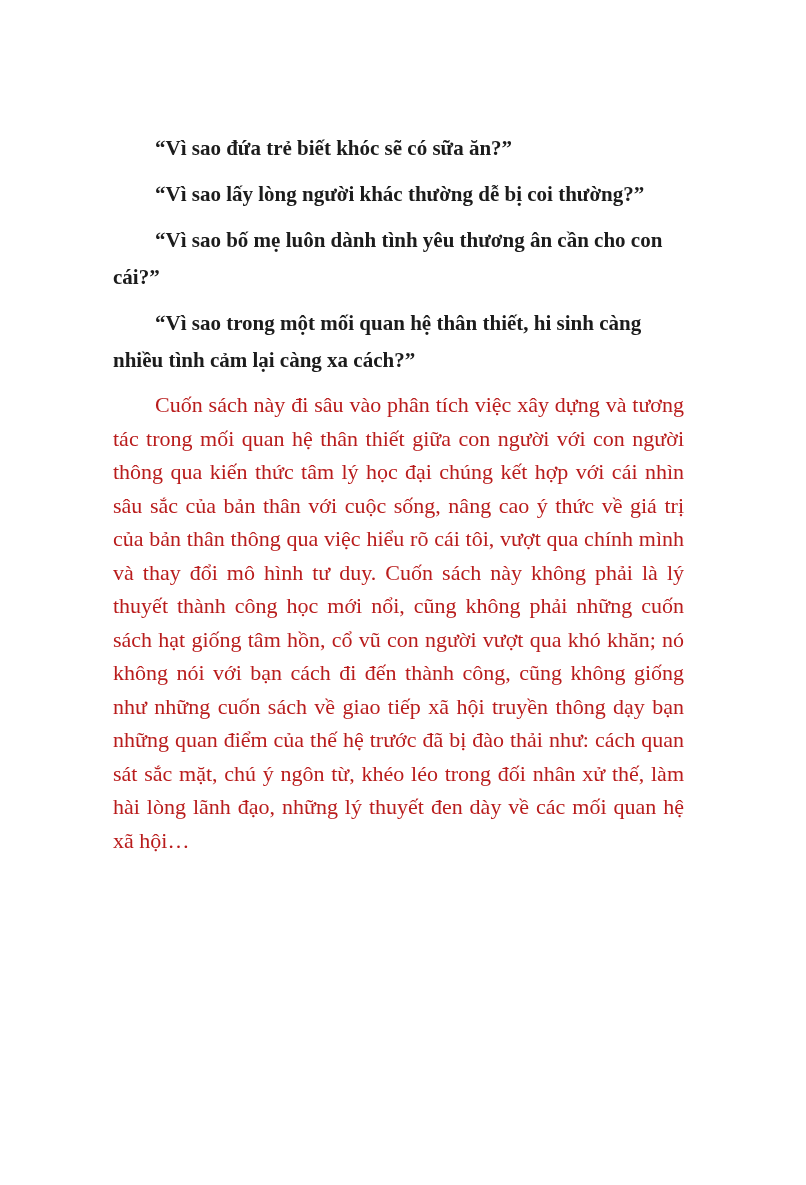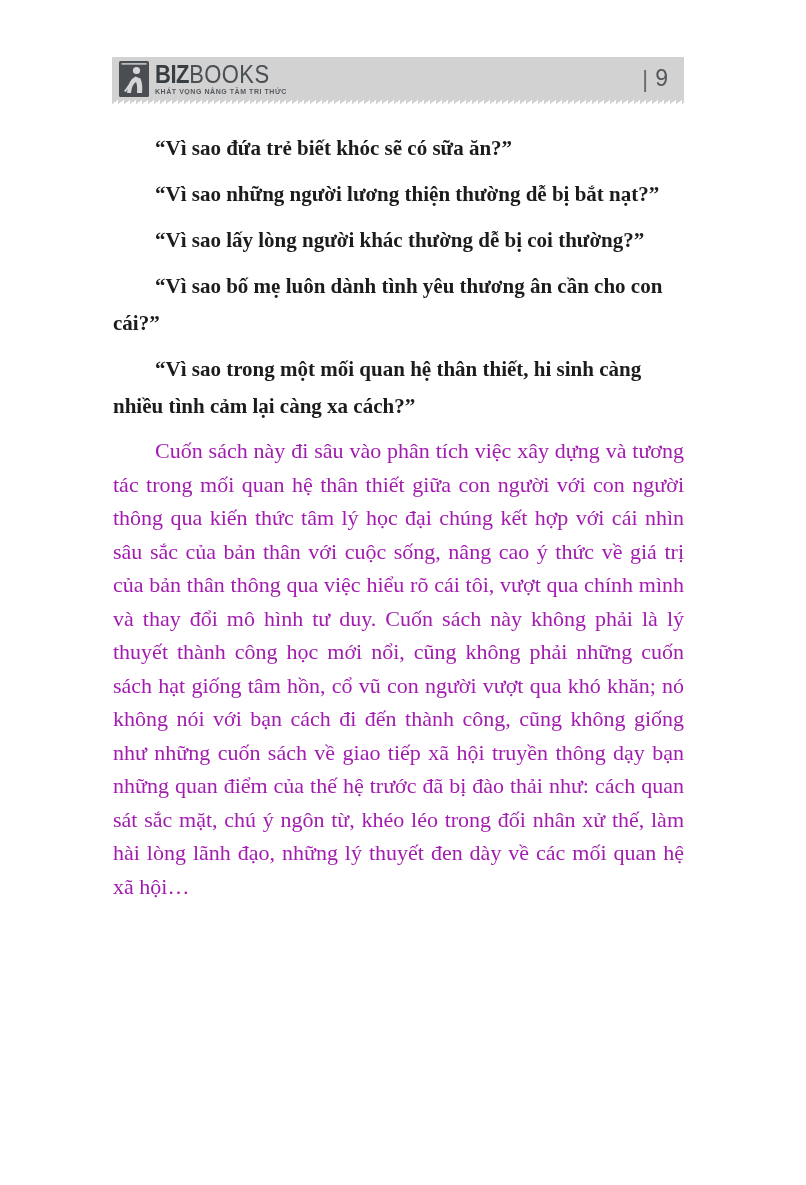--- a/index.html
+++ b/index.html
@@ -107,54 +107,32 @@
     font-size: 21px;
     line-height: 37px;
     font-weight: 700;
     color: #1c1c1c;
     text-indent: 42px;
   }
   .body-paragraph {
     margin: 6px 0 0 0;
     font-size: 22px;
     line-height: 33.5px;
-    color: #a21caf;
+    color: #b91c1c;
     text-align: justify;
     text-indent: 42px;
   }
 </style>
 </head>
 <body>
 
 <div class="page">
 
-  <div class="header-band">
-    <div class="logo-group">
-      <svg class="logo-mark" viewBox="0 0 30 36" aria-hidden="true">
-        <rect x="0" y="0" width="30" height="36" rx="1.5" fill="#4a4e52"></rect>
-        <rect x="2.5" y="2.2" width="25" height="1.4" fill="#d6d6d6"></rect>
-        <circle cx="17.5" cy="9.5" r="3.6" fill="#d6d6d6"></circle>
-        <path d="M8 32 Q9 19 16.5 15.5 L21.5 17.5 Q24 23 23 32 L18 32 Q18.5 24 17 21 Q12.5 24 12 32 Z" fill="#d6d6d6"></path>
-        <path d="M5 30 L13 19 L14.5 20.2 L6.8 31 Z" fill="#d6d6d6"></path>
-      </svg>
-      <div class="logo-text">
-        <div class="brand">
-          <span class="biz">BIZ</span><span class="books">BOOKS</span>
-        </div>
-        <div class="tagline">KHÁT VỌNG NÂNG TẦM TRI THỨC</div>
-      </div>
-    </div>
-    <div class="page-number">
-      <span class="sep-bar">|</span>
-      <span class="num">9</span>
-    </div>
-  </div>
 
   <div class="content">
     <p class="quote">“Vì sao đứa trẻ biết khóc sẽ có sữa ăn?”</p>
-    <p class="quote">“Vì sao những người lương thiện thường dễ bị bắt nạt?”</p>
     <p class="quote">“Vì sao lấy lòng người khác thường dễ bị coi thường?”</p>
     <p class="quote">“Vì sao bố mẹ luôn dành tình yêu thương ân cần cho con cái?”</p>
     <p class="quote">“Vì sao trong một mối quan hệ thân thiết, hi sinh càng nhiều tình cảm lại càng xa cách?”</p>
     <p class="body-paragraph">Cuốn sách này đi sâu vào phân tích việc xây dựng và tương tác trong mối quan hệ thân thiết giữa con người với con người thông qua kiến thức tâm lý học đại chúng kết hợp với cái nhìn sâu sắc của bản thân với cuộc sống, nâng cao ý thức về giá trị của bản thân thông qua việc hiểu rõ cái tôi, vượt qua chính mình và thay đổi mô hình tư duy. Cuốn sách này không phải là lý thuyết thành công học mới nổi, cũng không phải những cuốn sách hạt giống tâm hồn, cổ vũ con người vượt qua khó khăn; nó không nói với bạn cách đi đến thành công, cũng không giống như những cuốn sách về giao tiếp xã hội truyền thông dạy bạn những quan điểm của thế hệ trước đã bị đào thải như: cách quan sát sắc mặt, chú ý ngôn từ, khéo léo trong đối nhân xử thế, làm hài lòng lãnh đạo, những lý thuyết đen dày về các mối quan hệ xã hội…</p>
   </div>
 
 </div>
 
 </body></html>

